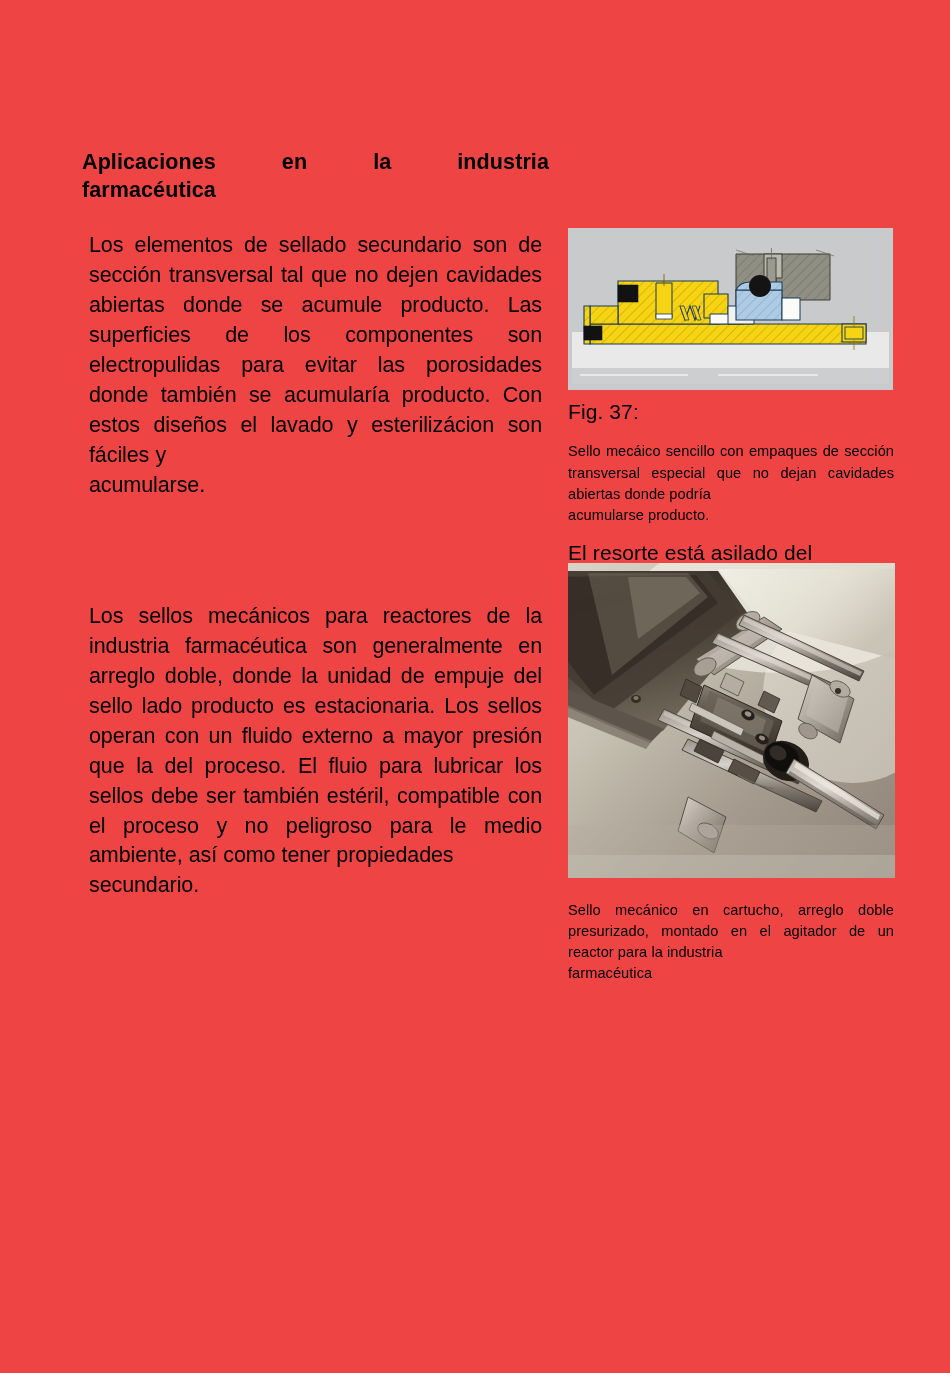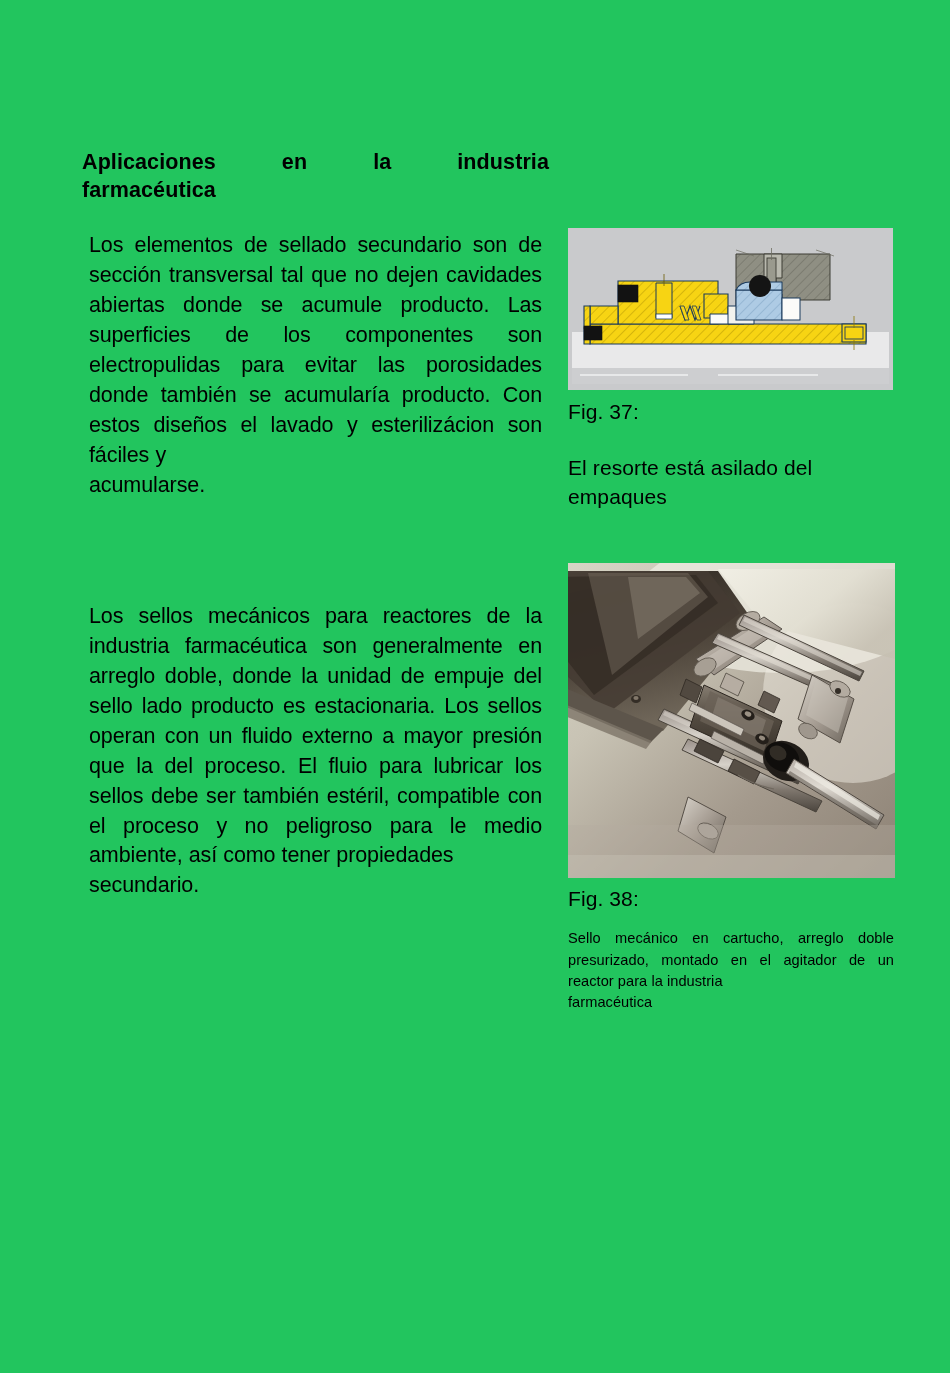--- a/index.html
+++ b/index.html
@@ -13,21 +13,21 @@
     height: 1373px;
     position: relative;
     font-family: "Liberation Sans", sans-serif;
     color: #000000;
     overflow: hidden;
   }
 
   .page {
     position: absolute;
     inset: 0;
-    background: #22c55e;
+    background: #ef4444;
   }
 
   
   .text-column {
     position: absolute;
     left: 82px;
     top: 148px;
     width: 467px;
   }
 
@@ -210,20 +210,24 @@
       <line x1="286" y1="112" x2="286" y2="122" stroke="#8a7503" stroke-width="0.8"></line>
 
       <line x1="168" y1="22" x2="186" y2="28" stroke="#6e6e62" stroke-width="0.7"></line>
       <line x1="248" y1="22" x2="266" y2="28" stroke="#6e6e62" stroke-width="0.7"></line>
     </svg>
   </div>
 
   <div class="fig37-caption-block">
     <p class="fig-caption-label">Fig. 37:</p>
     <div class="caption-spacer-md"></div>
+    <p class="fig-caption-body">
+      <span>Sello mecáico sencillo con empaques de sección transversal especial que no dejan cavidades abiertas donde podría</span>
+      <span class="tail" style="display:block;">acumularse producto.</span>
+    </p>
     <div class="caption-spacer-sm"></div>
     <p class="fig-caption-label">El resorte está asilado del empaques</p>
   </div>
 
   <div class="fig38-frame">
     <svg width="327" height="315" viewBox="0 0 327 315" xmlns="http://www.w3.org/2000/svg">
       <defs>
         <linearGradient id="bgWarm" x1="0" y1="0" x2="1" y2="1">
           <stop offset="0%" stop-color="#d8d5c6"></stop>
           <stop offset="30%" stop-color="#c8c3b4"></stop>
@@ -339,21 +343,20 @@
 
         <path d="M170 212 Q186 222 206 226" fill="none" stroke="#6f685f" stroke-width="1.1"></path>
       </g>
 
       <rect x="0" y="262" width="327" height="53" fill="#b5aca0" opacity="0.35"></rect>
       <rect x="0" y="292" width="327" height="23" fill="#c9c2b6" opacity="0.4"></rect>
     </svg>
   </div>
 
   <div class="fig38-caption-block">
-    <p class="fig-caption-label">Fig. 38:</p>
     <div class="caption-spacer-md"></div>
     <p class="fig-caption-body">
       <span>Sello mecánico en cartucho, arreglo doble presurizado, montado en el agitador de un reactor para la industria</span>
       <span class="tail" style="display:block;">farmacéutica</span>
     </p>
   </div>
 
 </div>
 
 </body></html>

